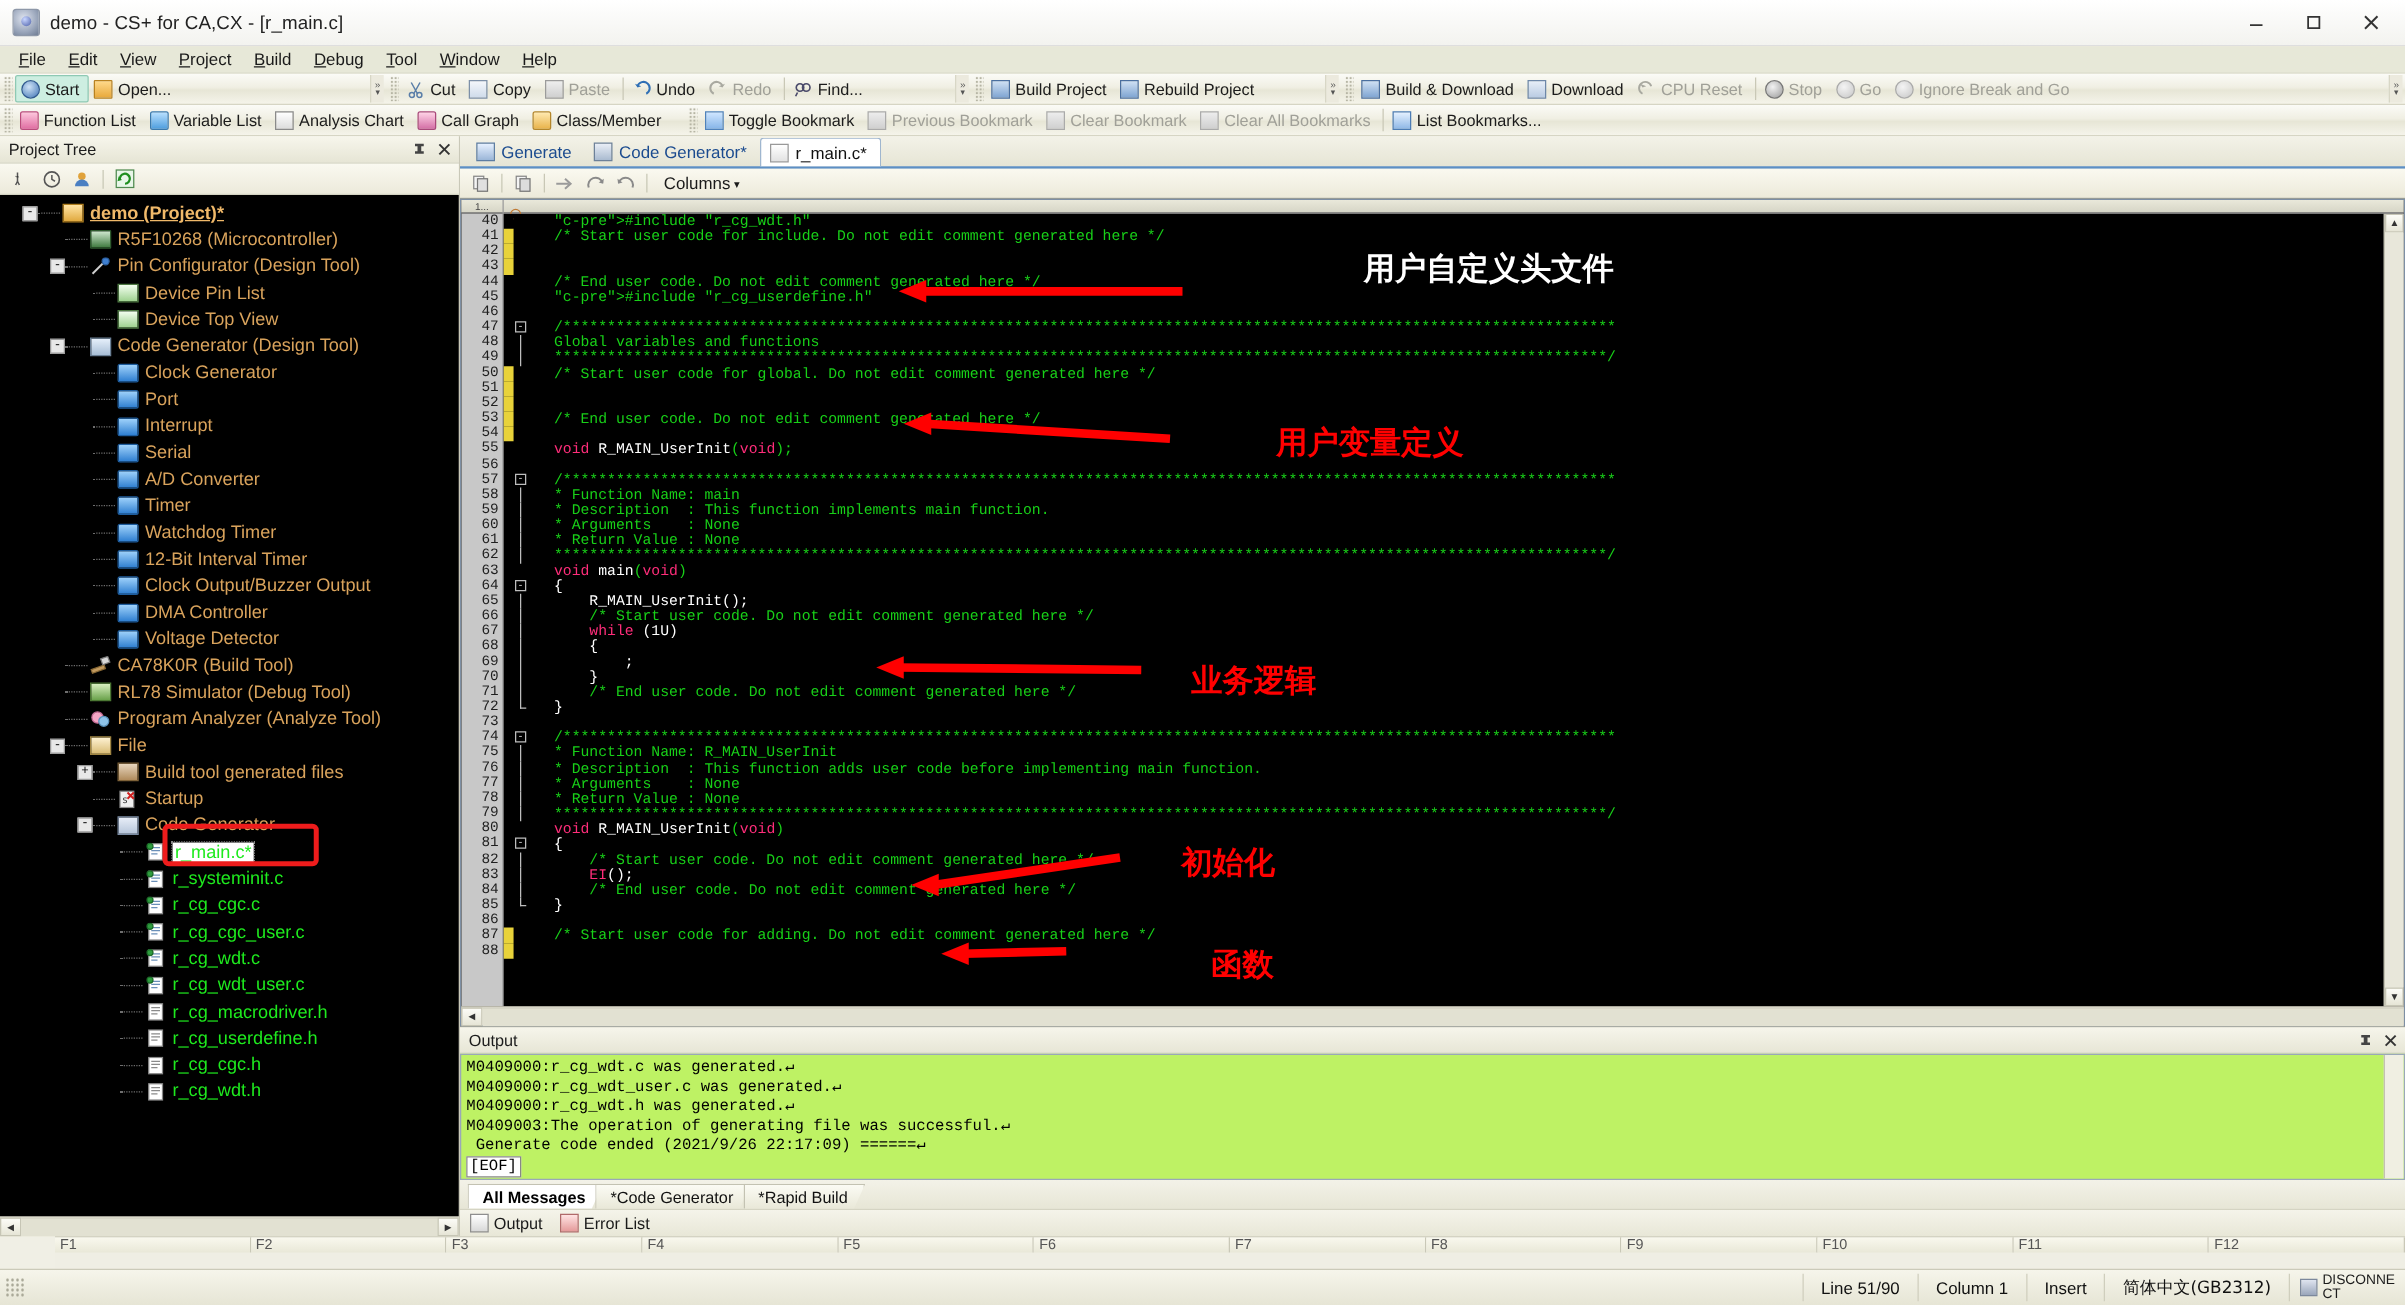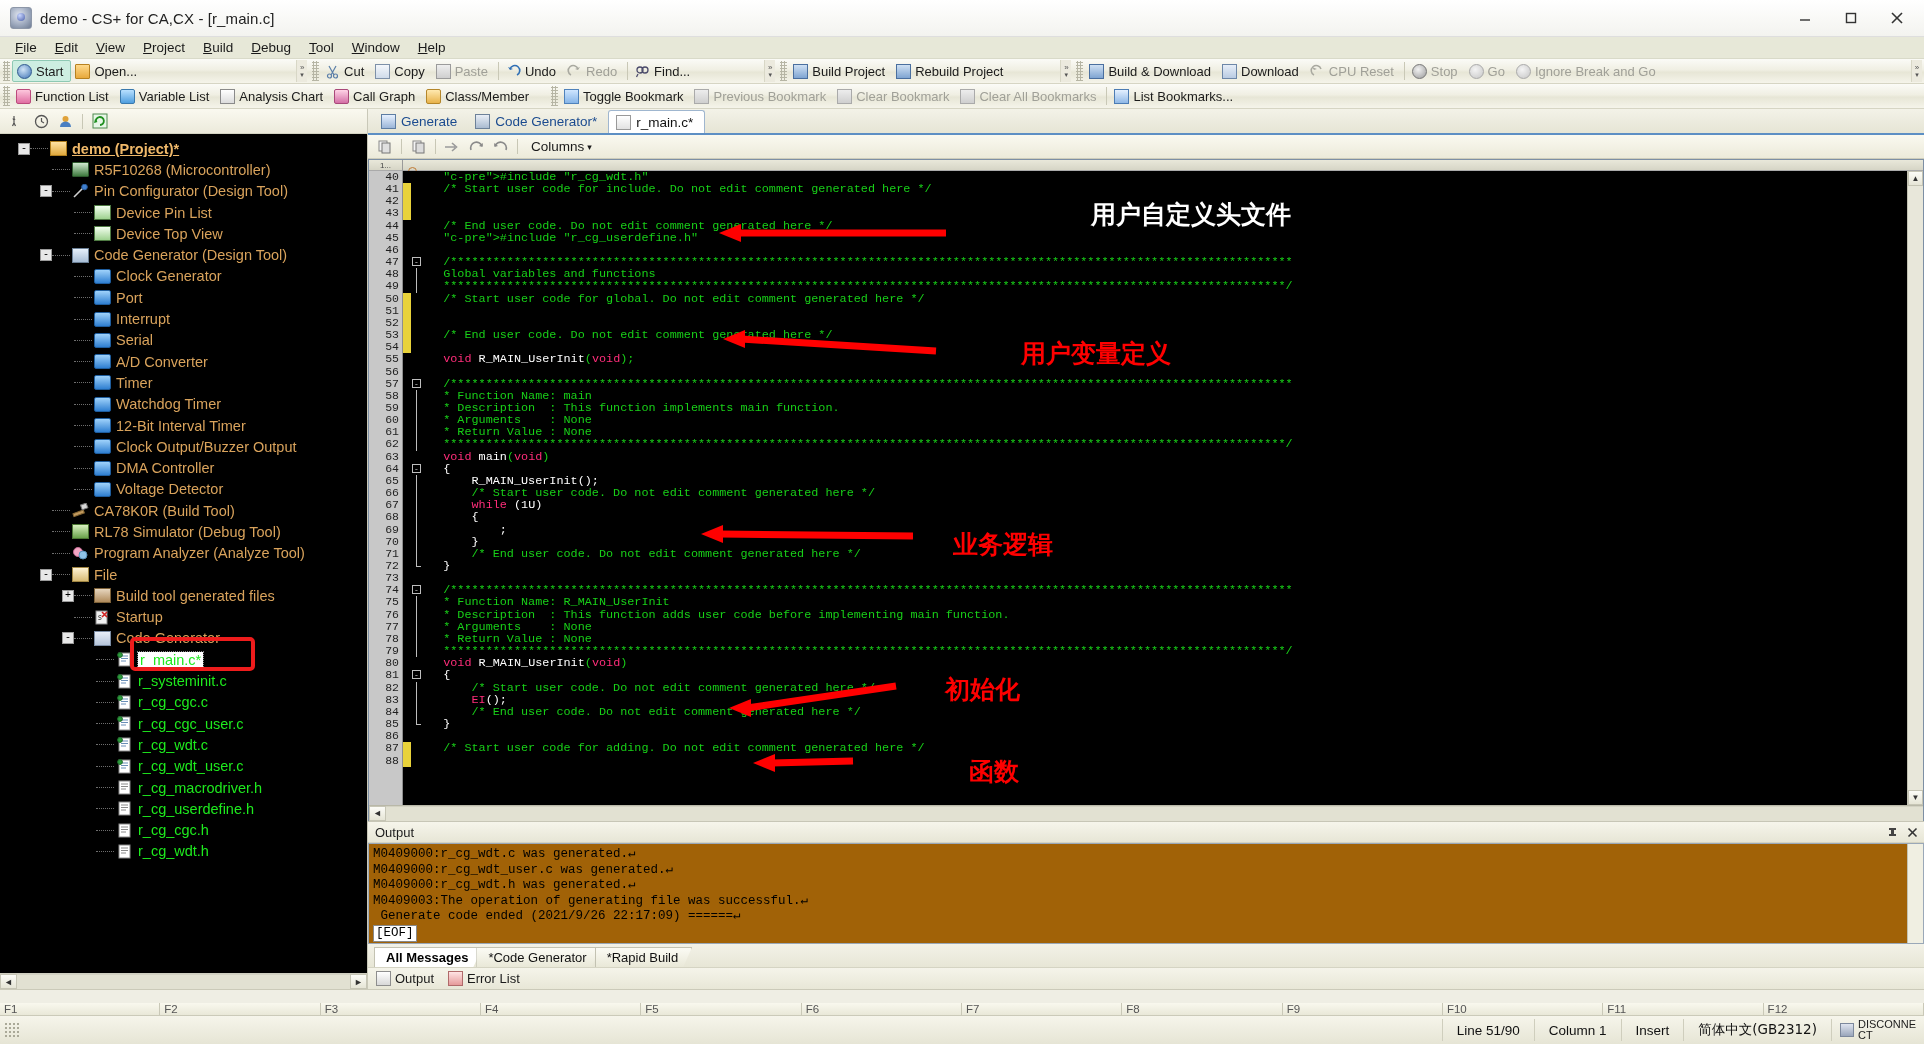--- a/index.html
+++ b/index.html
@@ -172,38 +172,38 @@
   
   .anno { position:absolute; pointer-events:none; }
   .anno-text{color:#ff0000;font-size:25px;font-weight:bold;white-space:nowrap;
      font-family:"DejaVu Sans", sans-serif;}
 
   
   .outpanel { flex:0 0 155px; display:flex; flex-direction:column; background:#efeee4;
      border-top:1px solid #c7c6b6; }
   .out-head{height:21px;display:flex;align-items:center;padding-left:7px;font-size:13px;color:#1c1c1c;
      background:linear-gradient(#f6f5eb,#e7e6d6);border-bottom:1px solid #d4d3c2;}
-  .out-body{flex:1;background:#a16207;border:1px solid #9aa8b8;margin:0;overflow:hidden;position:relative;
+  .out-body{flex:1;background:#bef264;border:1px solid #9aa8b8;margin:0;overflow:hidden;position:relative;
      font-family:"Liberation Mono", monospace; font-size:12.5px; color:#000; padding:3px 4px;}
   .out-line{height:15.5px;line-height:15.5px;white-space:pre;}
   .eof-tag{display:inline-block;border:1px solid #888;padding:0 2px;background:#fff;}
   .out-tabs{height:23px;display:flex;align-items:flex-end;gap:0;padding-left:6px;
      background:linear-gradient(#f3f2e8,#e7e6d6);}
   .otab{height:20px;padding:0 13px 0 11px;font-size:13px;color:#111;display:flex;align-items:center;
      background:linear-gradient(#fbfbf4,#e9e8d8);border:1px solid #c3c2b2;border-bottom:none;
      clip-path:polygon(0 0,100% 0,calc(100% - 9px) 100%,0 100%);margin-right:-6px;}
   .otab.active{background:#ffffff;font-weight:bold;color:#000;}
   .out-foot{height:22px;display:flex;align-items:center;gap:14px;padding-left:8px;
      background:linear-gradient(#f5f4ea,#e8e7d7);border-top:1px solid #d5d4c3;font-size:13px;}
   .of-item{display:flex;align-items:center;gap:4px;color:#1a1a1a;}
   .ic-out{background:linear-gradient(#ffffff,#d8d8d8);border:1px solid #8e8e8e;}
   .ic-err{background:linear-gradient(#ffe3e3,#e59a9a);border:1px solid #b06a6a;}
 
   
-  .fnbar{height:26px;display:flex;align-items:flex-end;background:#efeee4;border-top:1px solid #cbcab9;flex:0 0 26px;}
+  .fnbar{height:26px;display:flex;align-items:flex-start;background:#efeee4;border-top:1px solid #cbcab9;flex:0 0 26px;margin-left:44px;}
   .fnkey{flex:1;display:flex;align-items:center;border-right:1px solid #c9c8b7;
      background:linear-gradient(#f9f8ee,#e9e8d8);font-size:12px;color:#3a3a3a;padding-left:4px;}
   .fnkey .lbl{font-size:11.5px;color:#555;}
 
   
   .statusbar{height:29px;display:flex;align-items:center;background:linear-gradient(#f6f5eb,#e6e5d5);
      border-top:1px solid #cbcab9;font-size:13.5px;color:#111;flex:0 0 29px;}
   .st-spacer{flex:1;}
   .st-cell{padding:0 14px;border-left:1px solid #cfcebd;height:22px;display:flex;align-items:center;
      white-space:nowrap;}
@@ -409,20 +409,35 @@
     <div class="tbtn2">
       <span class="ico ic-listbm"></span>
       <span>List Bookmarks...</span>
     </div>
     <div style="flex:1"></div>
   </div>
 
   <div class="body">
 
     <div class="projpanel">
+      <div class="panel-head">
+        <span>Project Tree</span>
+        <span class="spacer"></span>
+        <span class="pin-ico">
+          <svg width="11" height="11" viewBox="0 0 11 11">
+              <path d="M2 1 H9 V3 H7 V7 H9 V9 H2 V7 H4 V3 H2 Z" fill="#444"></path>
+            </svg>
+        </span>
+        <span class="close-ico">
+          <svg width="11" height="11" viewBox="0 0 11 11">
+              <line x1="1.5" y1="1.5" x2="9.5" y2="9.5" stroke="#333" stroke-width="1.6"></line>
+              <line x1="9.5" y1="1.5" x2="1.5" y2="9.5" stroke="#333" stroke-width="1.6"></line>
+            </svg>
+        </span>
+      </div>
       <div class="tree-toolbar">
         <span class="ttb">
           <svg width="14" height="14" viewBox="0 0 14 14">
               <path d="M4 2 L4 9 M4 9 L2.5 12 M4 9 L5.5 12" stroke="#555" stroke-width="1.2" fill="none"></path>
               <text x="2" y="7" font-size="6" fill="#333">⌁</text>
             </svg>
         </span>
         <span class="ttb">
           <svg width="15" height="15" viewBox="0 0 15 15">
               <circle cx="7.5" cy="7.5" r="6" fill="none" stroke="#555" stroke-width="1.3"></circle>

